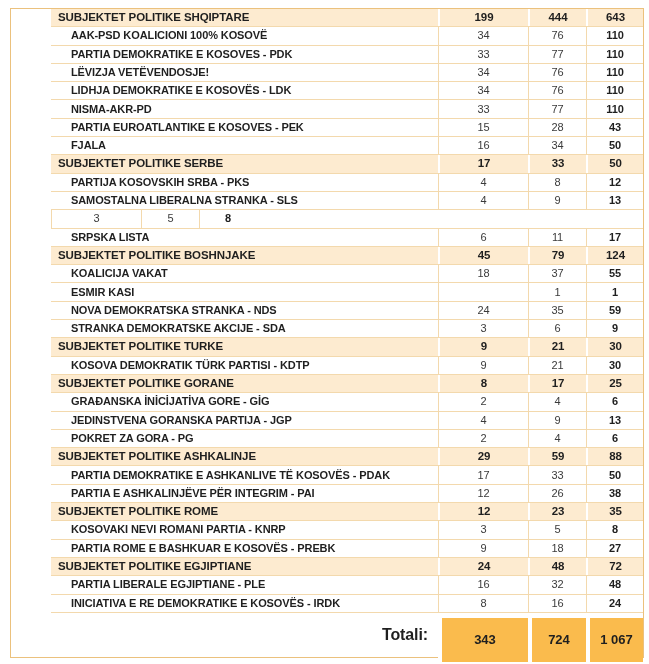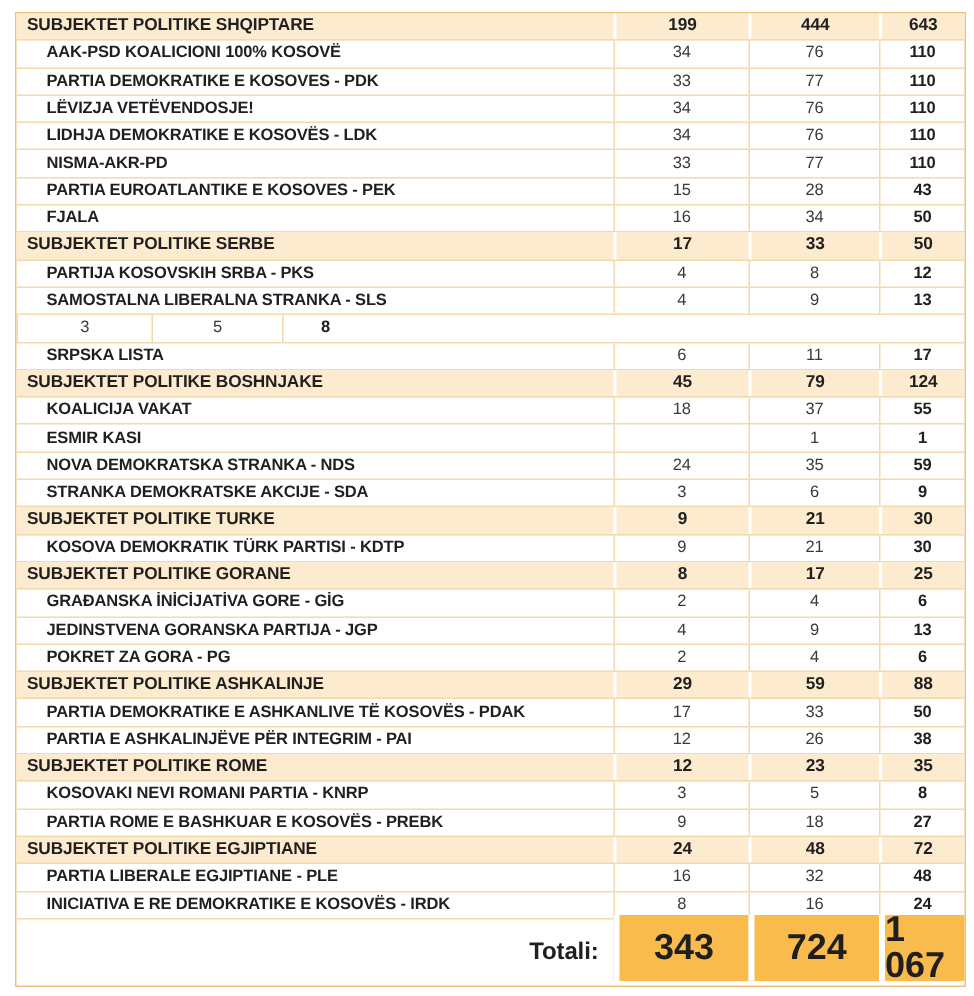--- a/index.html
+++ b/index.html
@@ -17,52 +17,53 @@
     font-family:"Liberation Sans", sans-serif;
     color:var(--text-dark);
   }
   .page{position:relative;width:649px;height:664px;background:#fff;}
   .subjects-table{
     position:absolute;left:10px;top:8px;width:634px;
     border:1px solid var(--outer-border);
     background:#fff;
   }
   .row{
-    display:flex;align-items:flex-end;
+    display:flex;align-items:flex-start;
     height:18.3px;
     border-bottom:1px solid var(--grid-line);
     font-size:11px;font-weight:700;
     letter-spacing:-0.1px;
     line-height:1;
+    margin-left:40px;
   }
   .cell{height:100%;display:flex;align-items:center;}
   .cell.name{flex:1;padding-left:20px;overflow:hidden;white-space:nowrap;}
   .cell.num{justify-content:center;border-left:1px solid var(--grid-line);}
   .cell.n1{width:90px;font-weight:400;color:var(--text-number);}
-  .cell.n2{width:87px;font-weight:400;color:var(--text-number);}
+  .cell.n2{width:58px;font-weight:400;color:var(--text-number);}
   .cell.n3{width:57px;font-weight:700;color:var(--text-dark);}
   .row.group{
     background:var(--group-row-bg);
     font-size:11.5px;
   }
   .row.group .cell.name{padding-left:7px;}
   .row.group .cell.num{border-left:2px solid #fff;}
   .row.group .cell.n1,.row.group .cell.n2{font-weight:700;color:var(--text-dark);}
   .row.totals{
     height:44px;border-bottom:none;
   }
   .row.totals .cell.name{
     justify-content:flex-end;padding-right:10px;
     font-size:16px;font-weight:700;
   }
   .row.totals .cell.num{
     border-left:4px solid #fff;
     background:var(--totals-cell-bg);
     margin-top:5px;margin-bottom:3px;
-    font-size:24px;font-weight:700;color:var(--text-dark);
+    font-size:13px;font-weight:700;color:var(--text-dark);
     letter-spacing:0;
   }
 </style>
 </head>
 <body>
 
 <div class="page">
   <div class="subjects-table">
     <div id="table-body">
         <div class="row group">

